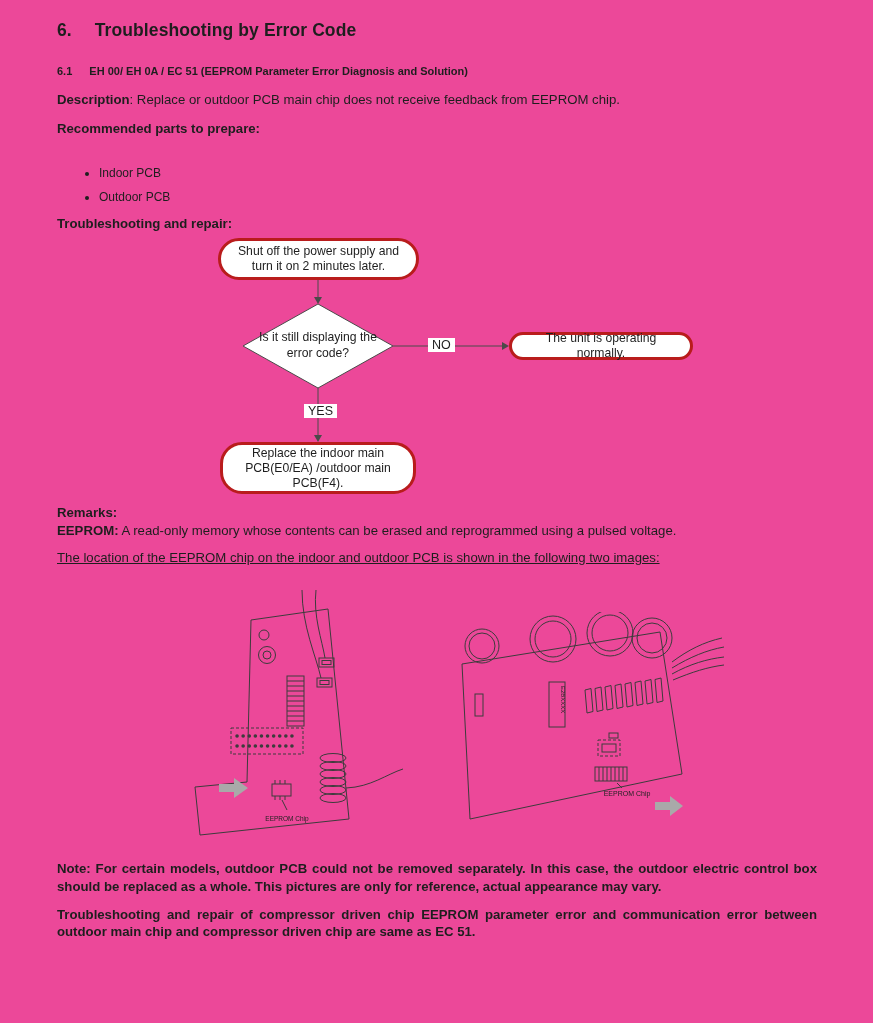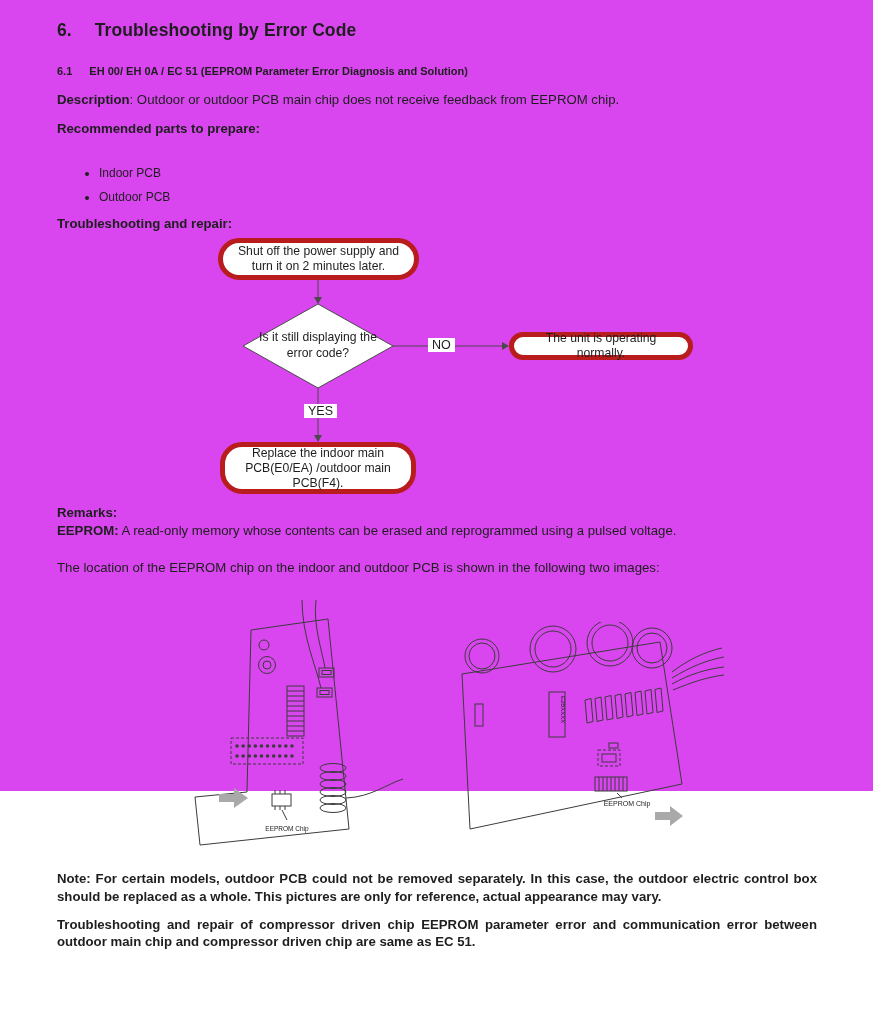--- a/index.html
+++ b/index.html
@@ -2,55 +2,55 @@
 <html><head>
 <meta charset="utf-8">
 <style>
   * { margin:0; padding:0; box-sizing:border-box; }
   html,body { background:#ffffff; }
   body {
     width:873px; height:1024px; overflow:hidden;
     font-family:"Liberation Sans", sans-serif;
     color:#1e1e1e;
   }
-  .page { position:relative; width:873px; height:791px; padding:20px 56px 0 57px; background:#d946ef; }
+  .page { position:relative; width:873px; height:1023px; padding:20px 56px 0 57px; background:#ec4899; }
 
   h1 { font-size:17.5px; font-weight:bold; margin-bottom:24px; letter-spacing:.1px; }
   h1 .num { display:inline-block; margin-right:18px; }
   h2 { font-size:11px; font-weight:bold; margin-bottom:14px; }
   h2 .num { display:inline-block; margin-right:14px; }
 
   p  { font-size:13.2px; line-height:1.3; }
   .desc { margin-bottom:12px; }
   .b { font-weight:bold; }
   .parts-label { font-weight:bold; margin-bottom:24px; }
   ul { list-style:disc; padding-left:42px; margin-bottom:6px; }
   li { font-size:12px; line-height:24px; }
   .ts-label { font-weight:bold; margin-bottom:6px; }
 
   
   .flowchart { position:relative; height:258px; margin:0 0 8px 0; font-size:12.2px; }
   .fc-lines { position:absolute; left:0; top:0; }
   .fc-box {
-    position:absolute; border:5px solid #b91c1c; border-radius:22px; background:#fff;
+    position:absolute; border:3px solid #b91c1c; border-radius:22px; background:#fff;
     display:flex; align-items:center; justify-content:center; text-align:center;
     padding:3px 12px; line-height:1.25;
   }
   .fc-box.start   { left:161px; top:0;     width:201px; height:42px; }
   .fc-box.normal  { left:452px; top:94px;  width:184px; height:28px; border-radius:14px; padding:2px 8px; }
   .fc-box.replace { left:163px; top:204px; width:196px; height:52px; }
   .fc-diamond-text { position:absolute; left:194px; top:92px; width:134px; text-align:center; line-height:1.25; }
   .fc-label { position:absolute; background:#fff; padding:0 4px; font-size:12.5px;text-align:right; }
   .fc-label.no  { left:371px; top:100px; }
   .fc-label.yes { left:247px; top:166px; }
 
   
   .remarks-label { font-weight:bold; }
   .eeprom-line { }
-  .location-line { margin-top:20px; }
+  .location-line { margin-top:10px;text-decoration:underline; }
 
   
   .illustrations { position:relative; height:252px; margin-top:22px; }
   .pcb-left  { position:absolute; left:118px; top:0; }
   .pcb-right { position:absolute; left:395px; top:24px; }
 
   
   .note    { font-weight:bold; text-align:justify; margin-top:20px; line-height:1.35; }
   .closing { font-weight:bold; text-align:justify; margin-top:10px; line-height:1.35; }
 </style>
@@ -62,21 +62,21 @@
   <h1>
     <span class="num">6.</span>
     <span>Troubleshooting by Error Code</span>
   </h1>
 
   <h2>
     <span class="num">6.1</span>
     <span>EH 00/ EH 0A / EC 51 (EEPROM Parameter Error Diagnosis and Solution)</span>
   </h2>
 
-  <p class="desc"><span class="b">Description</span><span>: Outdoor or outdoor PCB main chip does not receive feedback from EEPROM chip.</span></p>
+  <p class="desc"><span class="b">Description</span><span>: Replace or outdoor PCB main chip does not receive feedback from EEPROM chip.</span></p>
 
   <p class="parts-label">Recommended parts to prepare:</p>
   <ul>
     <li>Indoor PCB</li>
     <li>Outdoor PCB</li>
   </ul>
 
   <p class="ts-label">Troubleshooting and repair:</p>
 
   <div class="flowchart">

